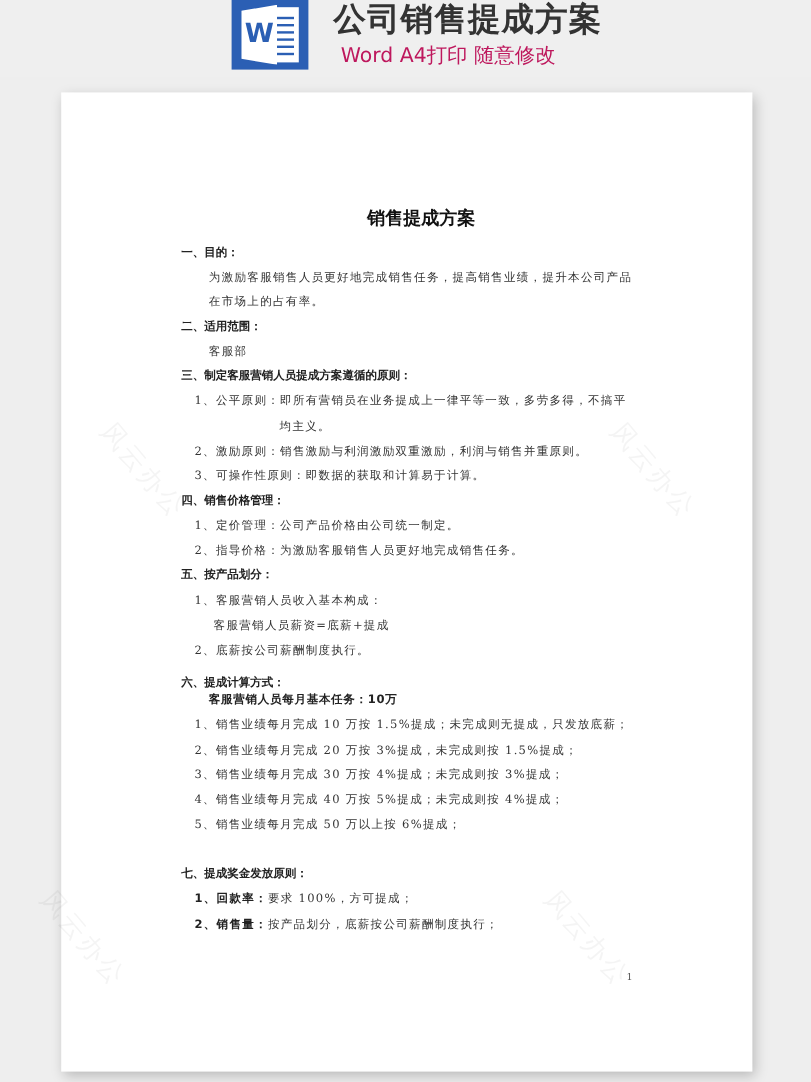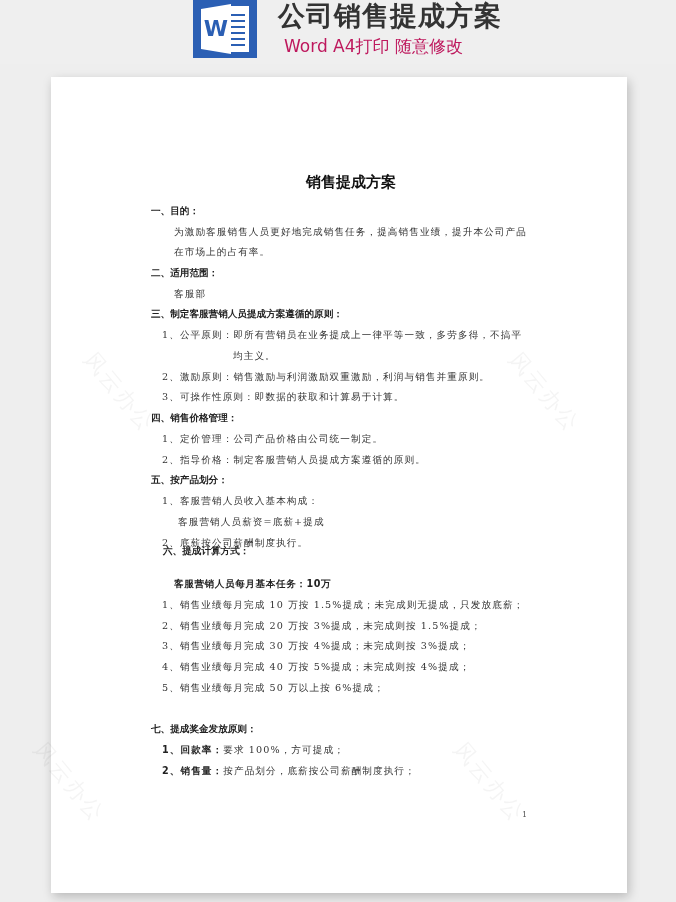--- a/index.html
+++ b/index.html
@@ -174,33 +174,33 @@
   </div>
   <div class="line" style="left:111px;top:313px;letter-spacing:1.1px;">
     <span>3、</span><span>可操作性原则：</span><span>即数据的获取和计算易于计算。</span>
   </div>
 
   <div class="line h" style="left:100px;top:334px;">四、销售价格管理：</div>
   <div class="line" style="left:111px;top:355px;letter-spacing:1.1px;">
     <span>1、</span><span>定价管理：</span><span>公司产品价格由公司统一制定。</span>
   </div>
   <div class="line" style="left:111px;top:376px;letter-spacing:1.1px;">
-    <span>2、</span><span>指导价格：</span><span>制定客服营销人员提成方案遵循的原则。</span>
+    <span>2、</span><span>指导价格：</span><span>为激励客服销售人员更好地完成销售任务。</span>
   </div>
 
   <div class="line h" style="left:100px;top:396px;">五、按产品划分：</div>
   <div class="line" style="left:111px;top:417px;letter-spacing:1.1px;">
     <span>1、</span><span>客服营销人员收入基本构成：</span>
   </div>
   <div class="line" style="left:127px;top:438px;letter-spacing:1.1px;">客服营销人员薪资=底薪+提成</div>
   <div class="line" style="left:111px;top:459px;letter-spacing:1.1px;">
     <span>2、</span><span>底薪按公司薪酬制度执行。</span>
   </div>
 
-  <div class="line h" style="left:100px;top:467px;margin-left:12px;">六、提成计算方式：</div>
+  <div class="line h" style="left:100px;top:486px;">六、提成计算方式：</div>
   <div class="line b" style="left:123px;top:500px;letter-spacing:0.6px;">客服营销人员每月基本任务：10万</div>
   <div class="line" style="left:111px;top:521px;letter-spacing:1.1px;">
     <span>1、</span><span>销售业绩每月完成 10 万按 1.5%提成；未完成则无提成，只发放底薪；</span>
   </div>
   <div class="line" style="left:111px;top:542px;letter-spacing:1.1px;">
     <span>2、</span><span>销售业绩每月完成 20 万按 3%提成，未完成则按 1.5%提成；</span>
   </div>
   <div class="line" style="left:111px;top:562px;letter-spacing:1.1px;">
     <span>3、</span><span>销售业绩每月完成 30 万按 4%提成；未完成则按 3%提成；</span>
   </div>

